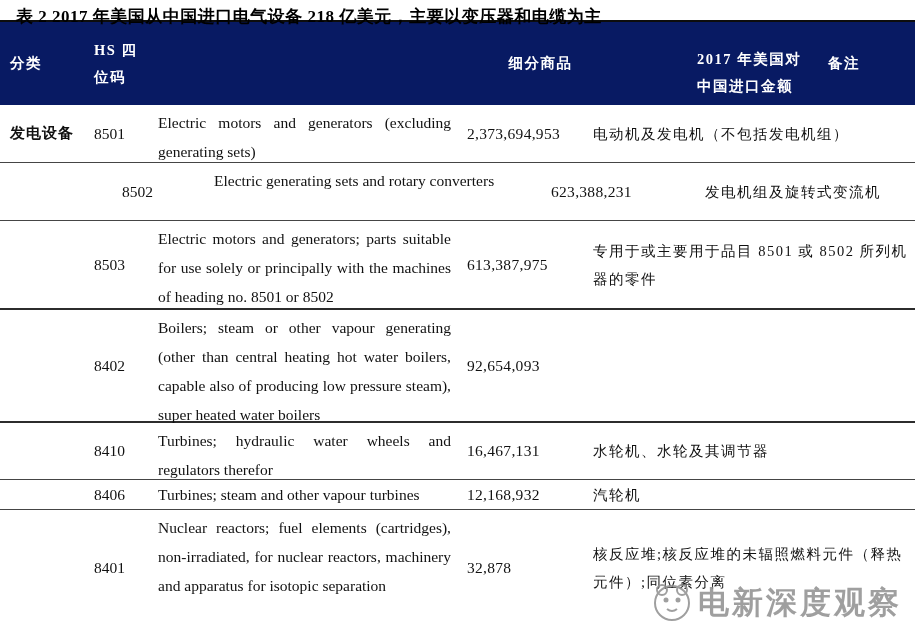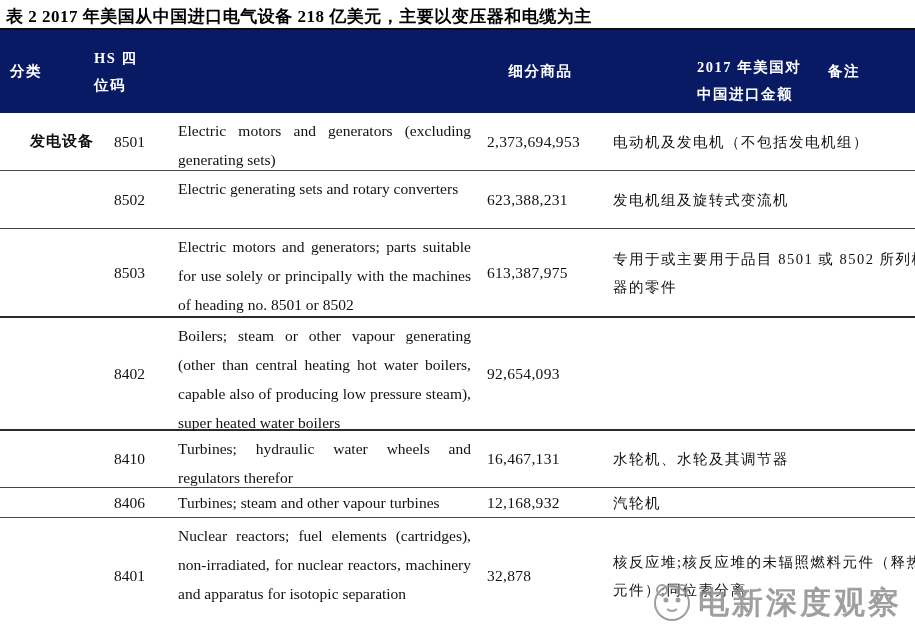--- a/index.html
+++ b/index.html
@@ -13,22 +13,22 @@
   body{background:#ffffff;}
   .page{
     position:relative;
     width:915px;height:635px;
     background:#ffffff;
     overflow:hidden;
     font-family:"Liberation Serif","DejaVu Serif",serif;
     color:#111111;
   }
   .title{
-    height:28px;
-    padding:5px 4px 0 6px;
+    height:20px;
+    padding:5px 4px 0 16px;
     font-size:17px;
     font-weight:bold;
     color:var(--title-text);
     letter-spacing:0.5px;
     white-space:nowrap;
   }
   .thead{
     display:flex;
     height:85px;
     background:var(--header-bg);
@@ -43,21 +43,21 @@
   .row.thick{border-top:2px solid #2c2c2c;}
   .cell{display:flex;align-items:center;}
   .c-cat{width:88px;padding-left:10px;flex:none;}
   .c-hs{width:70px;padding-left:6px;flex:none;}
   .c-desc{width:305px;padding-right:12px;flex:none;}
   .c-amt{width:130px;padding-left:4px;flex:none;}
   .c-note{width:322px;padding-right:6px;flex:none;}
   .thead .c-desc{justify-content:center;padding-right:0;text-align:center;}
   .thead .c-hs{width:300px;}
   .thead .c-amt{width:135px;margin-top:45px;}
-  .tbody .c-cat{font-weight:bold;font-size:15px;letter-spacing:1px;margin-left:20px;}
+  .tbody .c-cat{font-weight:bold;font-size:15px;letter-spacing:1px;}
   .tbody .c-hs{font-size:15.5px;}
   .tbody .c-desc{
     display:block;
     font-size:15.5px;
     line-height:29px;
     text-align:justify;
     padding-top:3px;
   }
   .tbody .c-amt{font-size:15.5px;letter-spacing:0.3px;}
   .tbody .c-note{font-size:14.5px;line-height:28px;letter-spacing:1.5px;}
@@ -102,21 +102,21 @@
     <div class="row" style="height:57px;border-top:none;">
       <div class="cell c-cat">发电设备</div>
       <div class="cell c-hs">8501</div>
       <div class="cell c-desc">Electric motors and generators (excluding generating sets)</div>
       <div class="cell c-amt">2,373,694,953</div>
       <div class="cell c-note">
           <span class="inner">电动机及发电机（不包括发电机组）</span>
         </div>
     </div>
 
-    <div class="row" style="height:58px;">
+    <div class="row" style="height:58px;gap:28px;">
       <div class="cell c-cat"></div>
       <div class="cell c-hs">8502</div>
       <div class="cell c-desc">Electric generating sets and rotary converters</div>
       <div class="cell c-amt">623,388,231</div>
       <div class="cell c-note">
           <span class="inner">发电机组及旋转式变流机</span>
         </div>
     </div>
 
     <div class="row" style="height:88px;">

